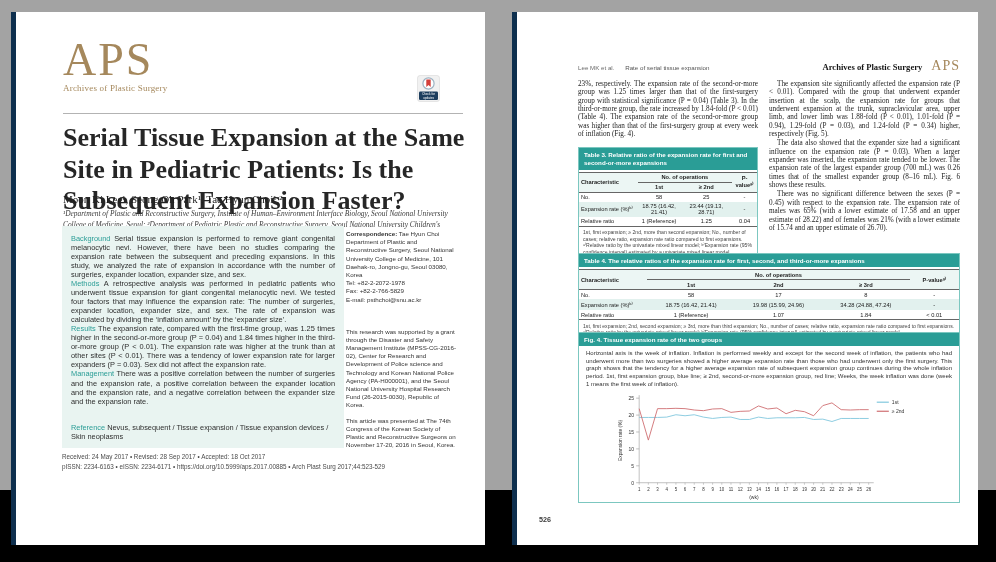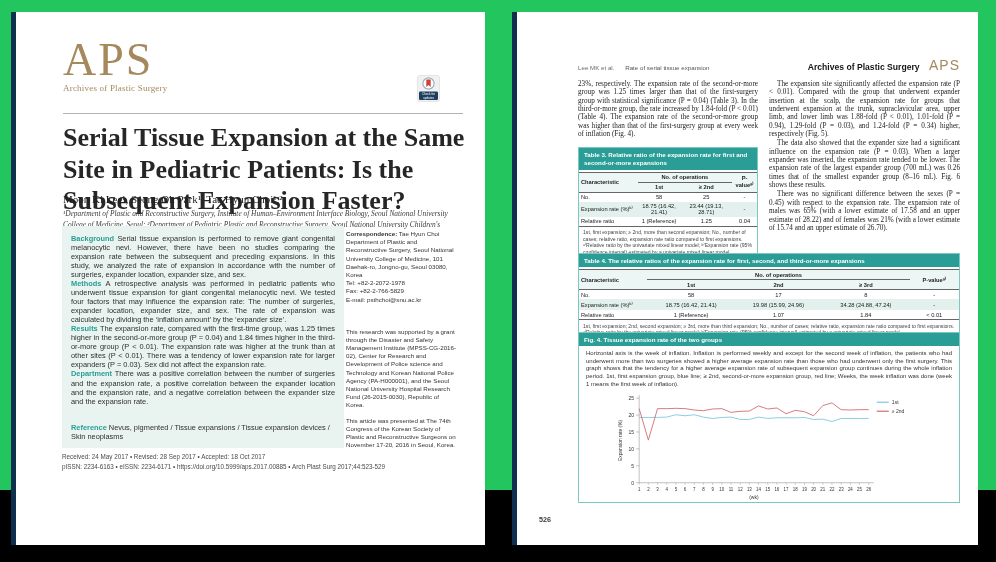--- a/index.html
+++ b/index.html
@@ -1,18 +1,18 @@
 <!DOCTYPE html>
 <html><head>
 <meta charset="utf-8">
 <style>
   * { margin:0; padding:0; box-sizing:border-box; }
   html,body { width:996px; height:562px; overflow:hidden; }
   body { background:#000; position:relative; font-family:"Liberation Sans", sans-serif; }
-  .stage { position:absolute; left:0; top:0; width:996px; height:490px; background:#22c55e; }
+  .stage { position:absolute; left:0; top:0; width:996px; height:490px; background:#a3a3a3; }
 
   .page { position:absolute; top:12px; height:533px; background:#ffffff; }
   .page-edge { position:absolute; top:12px; width:5px; height:533px; background:#0e2f4e; }
   #left-edge { left:11px; }
   #left-page { left:16px; width:469px; }
   #right-edge { left:512px; }
   #right-page { left:517px; width:461px; }
 
   
   .lp-logo { position:absolute; left:47px; top:26px; color:#a5885c; font-family:"Liberation Serif", serif; }
@@ -26,37 +26,37 @@
   .lp-title { position:absolute; left:47px; top:110px; width:404px;
     font-family:"Liberation Serif", serif; font-size:26px; line-height:1.22; color:#262626; }
   .lp-authors { position:absolute; left:47px; top:181px; width:404px;
     font-family:"Liberation Serif", serif; font-size:11px; color:#1e1e1e; }
   .lp-affil { position:absolute; left:47px; top:197px; width:404px;
     font-family:"Liberation Serif", serif; font-style:italic; font-size:7.4px; line-height:1.45; color:#3c3c3c; }
 
   .lp-abstract { position:absolute; left:46px; top:214px; width:282px; height:222px;
     background:#e9f4f1; padding:8px 9px 7px 9px; display:flex; flex-direction:column; }
   .lp-abstract p { font-size:7.4px; line-height:1.22; text-align:justify; color:#2e2e2e; }
-  .sec-label { color:#2a9d96; font-weight:bold; }
+  .sec-label { color:#2a9d96; font-weight:normal; }
   .kw-row { margin-top:auto; font-size:7.4px; color:#2e2e2e; }
 
   .lp-side { position:absolute; left:330px; top:218px; width:112px;
     font-size:6.2px; line-height:1.32; color:#333; }
   .lp-side .blk { margin-bottom:7px; }
   .lp-side .funding { margin-top:24px; }
   .corr-label { font-weight:bold; }
   .email-link { color:#333; }
 
   .lp-dates { position:absolute; left:46px; top:440px; width:400px; font-size:6.3px; line-height:1.6; color:#4a4a4a; }
 
   
   .rp-head { position:absolute; left:61px; top:44px; width:382px; display:flex; align-items:baseline; }
   .rp-head .running { font-size:6.2px; color:#6a6a6a; }
   .rp-head .running .rt { margin-left:9px; color:#555; }
-  .rp-head .jr { margin-left:auto; font-family:Liberation Sans, sans-serif; }
+  .rp-head .jr { margin-left:auto; font-family:Liberation Serif, serif; }
   .rp-head .jr .jname { font-size:8.6px; font-weight:bold; color:#161616; }
   .rp-head .jr .japs { font-size:14px; color:#a5885c; letter-spacing:1px; margin-left:5px; }
 
   .rp-col { position:absolute; top:68px; }
   #rp-col1 { left:61px; width:180px; }
   #rp-col2 { left:252px; width:191px; }
   .rp-col p { font-family:"Liberation Serif", serif; font-size:7.2px; line-height:1.16;
     text-align:justify; color:#1c1c1c; margin-bottom:1px; }
   .indent { text-indent:8px; }
 
@@ -110,22 +110,22 @@
     <div class="lp-rule"></div>
 
     <h1 class="lp-title">Serial Tissue Expansion at the Same Site in Pediatric Patients: Is the Subsequent Expansion Faster?</h1>
     <div class="lp-authors">Moon Ki Lee¹, Seong Oh Park¹, Tae Hyun Choi¹,²</div>
     <div class="lp-affil">¹Department of Plastic and Reconstructive Surgery, Institute of Human–Environment Interface Biology, Seoul National University College of Medicine, Seoul; ²Department of Pediatric Plastic and Reconstructive Surgery, Seoul National University Children's Hospital, Seoul, Korea</div>
 
     <div class="lp-abstract">
       <p><span class="sec-label">Background</span> <span>Serial tissue expansion is performed to remove giant congenital melanocytic nevi. However, there have been no studies comparing the expansion rate between the subsequent and preceding expansions. In this study, we analyzed the rate of expansion in accordance with the number of surgeries, expander location, expander size, and sex.</span></p>
       <p><span class="sec-label">Methods</span> <span>A retrospective analysis was performed in pediatric patients who underwent tissue expansion for giant congenital melanocytic nevi. We tested four factors that may influence the expansion rate: The number of surgeries, expander location, expander size, and sex. The rate of expansion was calculated by dividing the ‘inflation amount’ by the ‘expander size’.</span></p>
       <p><span class="sec-label">Results</span> <span>The expansion rate, compared with the first-time group, was 1.25 times higher in the second-or-more group (P = 0.04) and 1.84 times higher in the third-or-more group (P &lt; 0.01). The expansion rate was higher at the trunk than at other sites (P &lt; 0.01). There was a tendency of lower expansion rate for larger expanders (P = 0.03). Sex did not affect the expansion rate.</span></p>
-      <p><span class="sec-label">Department</span> <span>There was a positive correlation between the number of surgeries and the expansion rate, a positive correlation between the expander location and the expansion rate, and a negative correlation between the expander size and the expansion rate.</span></p>
-      <div class="kw-row"><span class="sec-label">Reference</span> <span>Nevus, pigmented / Tissue expansions / Tissue expansion devices / Skin neoplasms</span></div>
+      <p><span class="sec-label">Management</span> <span>There was a positive correlation between the number of surgeries and the expansion rate, a positive correlation between the expander location and the expansion rate, and a negative correlation between the expander size and the expansion rate.</span></p>
+      <div class="kw-row"><span class="sec-label">Reference</span> <span>Nevus, subsequent / Tissue expansion / Tissue expansion devices / Skin neoplasms</span></div>
     </div>
 
     <div class="lp-side">
       <div class="blk">
         <span class="corr-label">Correspondence:</span>
         <span>Tae Hyun Choi</span>
         <div>Department of Plastic and Reconstructive Surgery, Seoul National University College of Medicine, 101 Daehak-ro, Jongno-gu, Seoul 03080, Korea</div>
         <div>Tel: +82-2-2072-1978</div>
         <div>Fax: +82-2-766-5829</div>
         <div><span>E-mail: </span><span class="email-link">psthchoi@snu.ac.kr</span></div>

